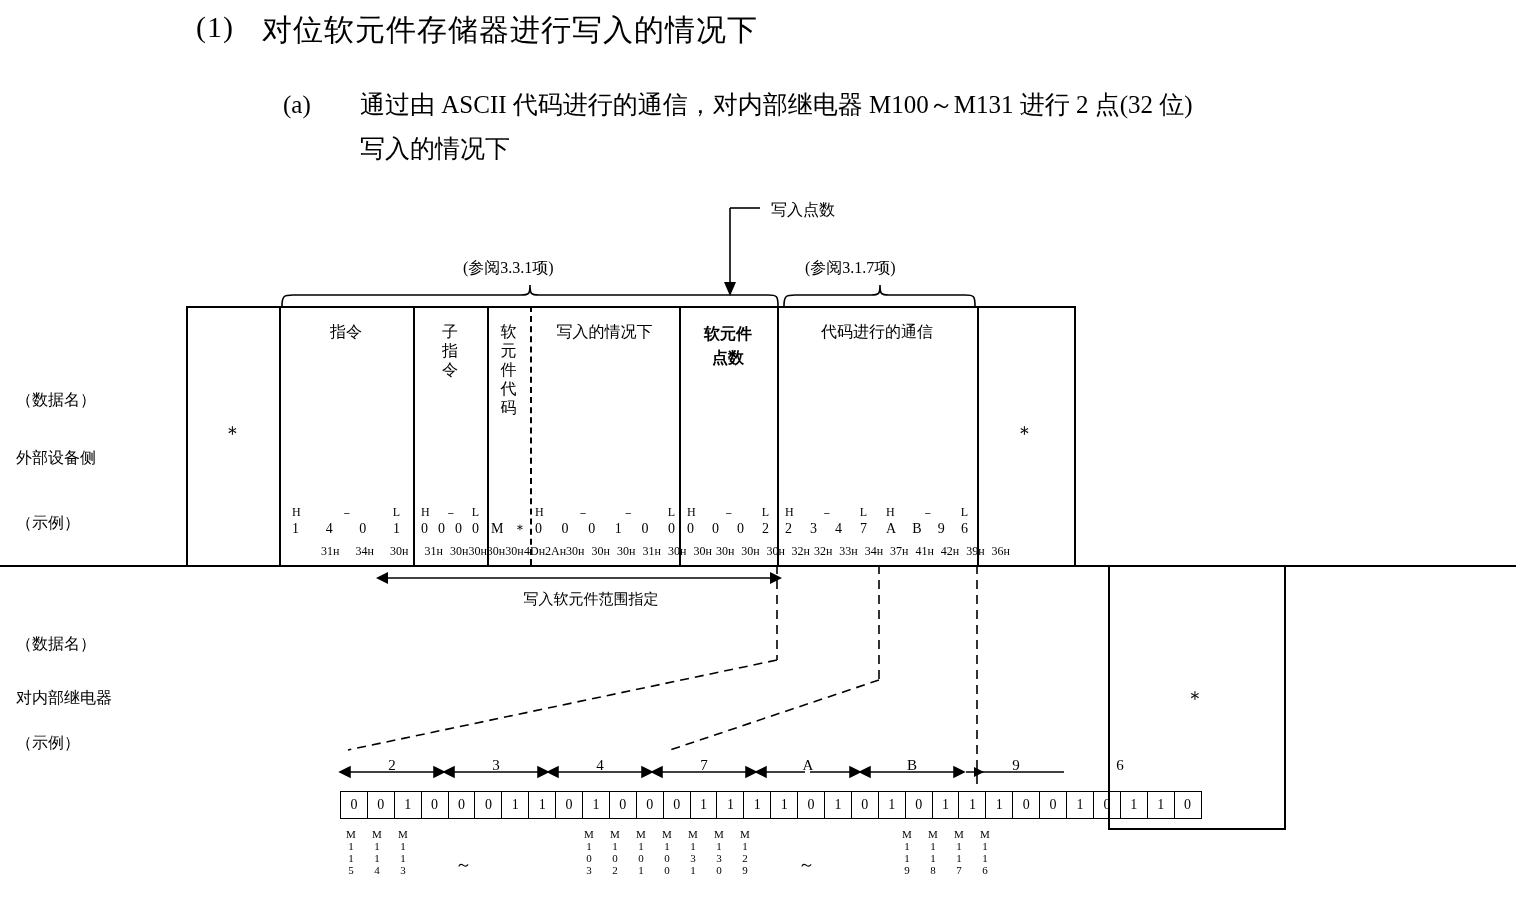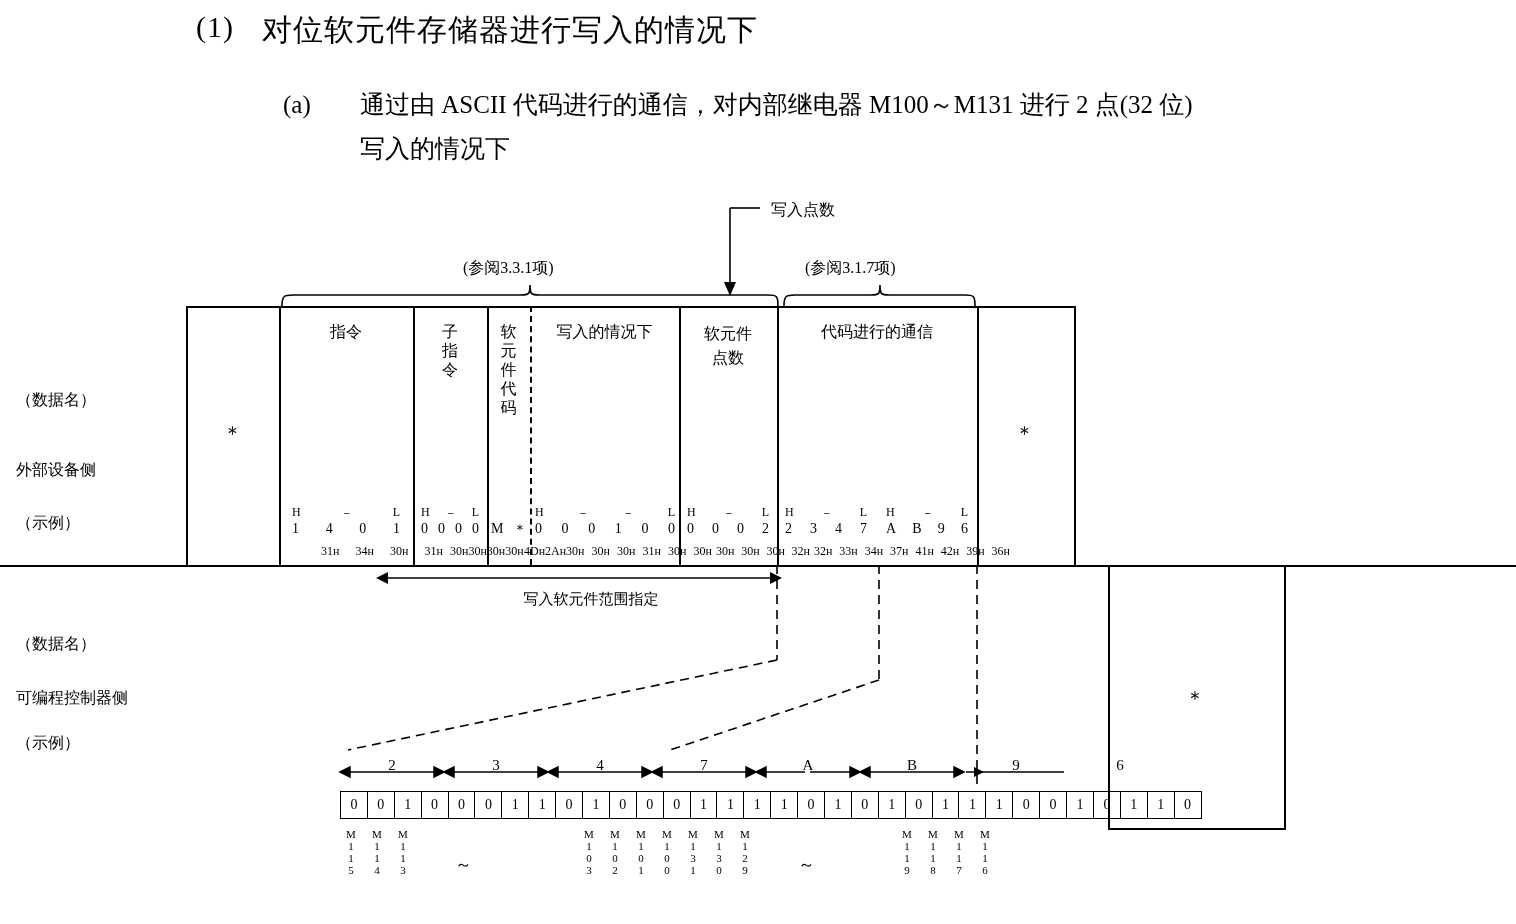--- a/index.html
+++ b/index.html
@@ -61,25 +61,25 @@
   </svg>
 </div>
 
 <div class="abs" style="left:783px;top:284px;">
   <svg width="195" height="22">
     <path d="M1,22 C1,12 3,11 12,11 L88,11 C96,11 97,10 97,1 C97,10 98,11 106,11 L182,11 C191,11 192,12 192,22" fill="none" stroke="#000" stroke-width="1.6"></path>
   </svg>
 </div>
 
 <div class="abs t-small" style="left:16px;top:390px;">（数据名）</div>
-<div class="abs t-small" style="left:16px;top:460px;">外部设备侧</div>
+<div class="abs t-small" style="left:16px;top:448px;">外部设备侧</div>
 <div class="abs t-small" style="left:16px;top:513px;">（示例）</div>
 
 <div class="abs t-small" style="left:16px;top:634px;">（数据名）</div>
-<div class="abs t-small" style="left:16px;top:688px;">可编程控制器侧</div>
+<div class="abs t-small" style="left:16px;top:688px;">对内部继电器</div>
 <div class="abs t-small" style="left:16px;top:733px;">（示例）</div>
 
 <div class="abs hline" style="left:0px;top:565px;width:1516px;"></div>
 
 <div class="abs" style="left:186px;top:306px;width:886px;height:259px;border:2px solid #000;border-bottom:none;"></div>
 
 <div class="abs vline" style="left:279px;top:306px;height:259px;"></div>
 <div class="abs vline" style="left:413px;top:306px;height:259px;"></div>
 <div class="abs vline" style="left:487px;top:306px;height:259px;"></div>
 <div class="abs dash-v" style="left:530px;top:306px;height:259px;"></div>
@@ -101,21 +101,21 @@
 <div class="abs vtext" style="left:487px;top:322px;width:43px;">
   <div>软</div>
   <div>元</div>
   <div>件</div>
   <div>代</div>
   <div>码</div>
 </div>
 
 <div class="abs cellhdr" style="left:530px;top:322px;width:149px;">写入的情况下</div>
 
-<div class="abs cellhdr" style="left:679px;top:322px;width:98px;line-height:24px;">
+<div class="abs cellhdr" style="left:679px;top:322px;width:98px;line-height:24px;font-weight:bold;">
   <div>软元件</div>
   <div>点数</div>
 </div>
 
 <div class="abs cellhdr" style="left:777px;top:322px;width:200px;">代码进行的通信</div>
 
 <div class="abs hl" style="left:292px;top:505px;width:108px;display:flex;justify-content:space-between;">
   <span>H</span>
   <span>－</span>
   <span>L</span>

